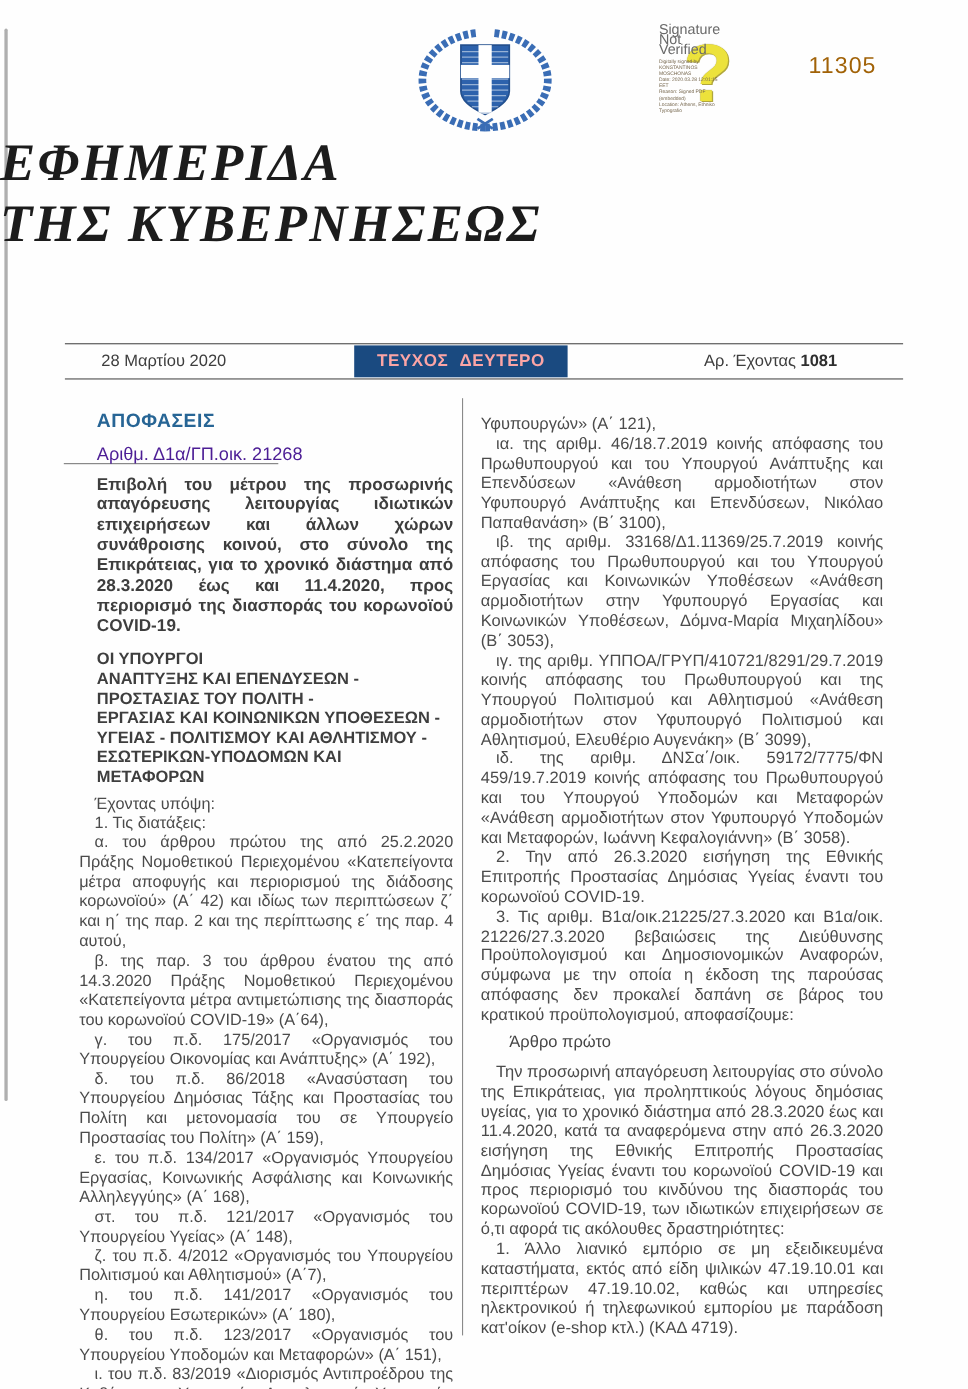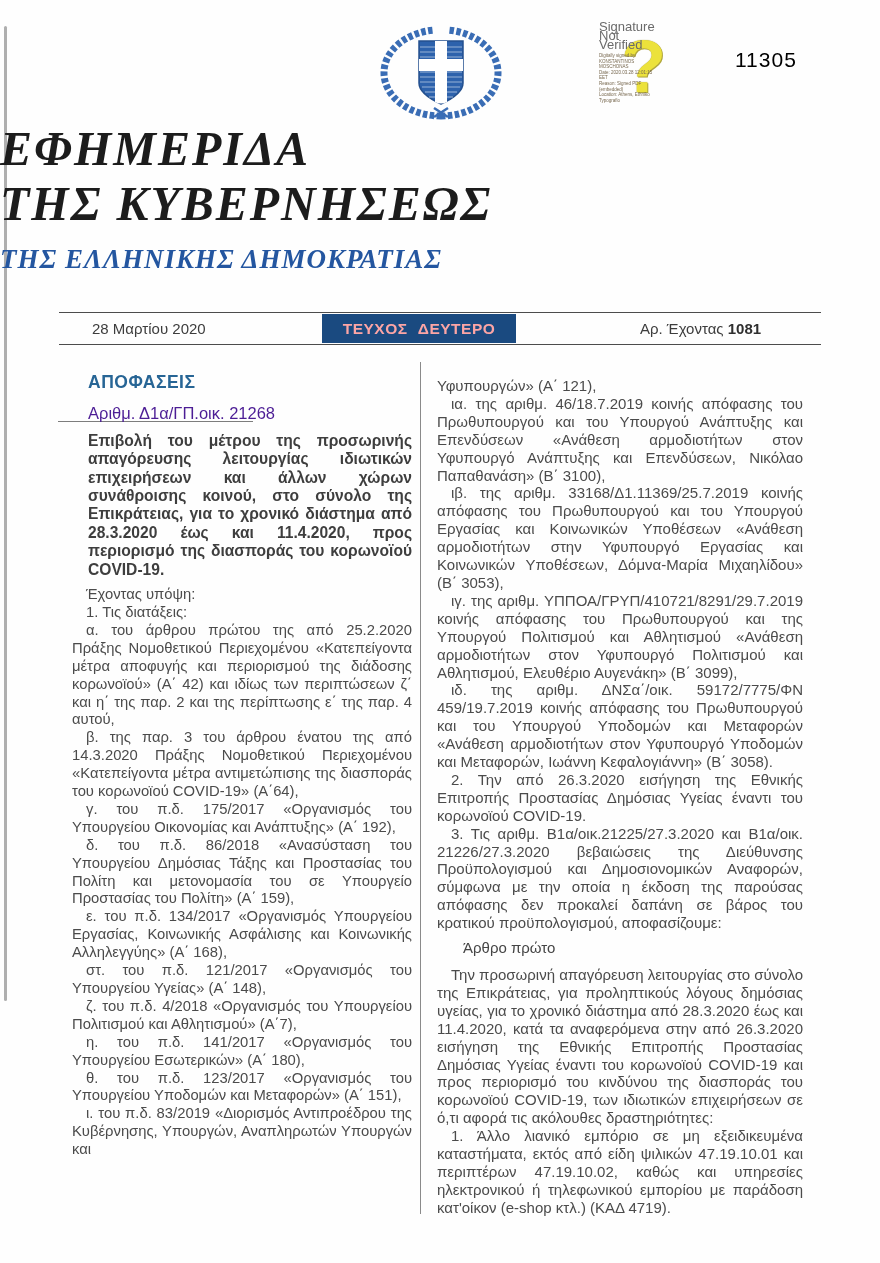--- a/index.html
+++ b/index.html
@@ -38,21 +38,21 @@
   }
   .stamp .stamp-lines{position:relative;z-index:2;margin-top:4px;width:62px;}
   .stamp .stamp-lines div{
     font-size:4.6px;line-height:5.6px;color:#77684f;
     white-space:nowrap;overflow:hidden;
     transform:scale(.98);transform-origin:left top;
     filter:blur(.2px);
   }
   .page-number{
     position:absolute;left:735px;top:48px;width:90px;
-    font-size:21px;color:#000000;letter-spacing:1px;
+    font-size:21px;color:#a16207;letter-spacing:1px;
   }
   .masthead{
     position:absolute;left:0;top:122px;width:880px;text-align:left;
     font-family:"Liberation Serif", serif;
     font-style:italic;
   }
   .masthead .t1{font-size:48px;font-weight:bold;color:#1c1c1c;letter-spacing:2px;line-height:54px;}
   .masthead .t2{font-size:48px;font-weight:bold;color:#1c1c1c;letter-spacing:2px;line-height:56px;}
   .masthead .sub{
     margin-top:12px;font-size:27px;font-weight:bold;letter-spacing:1px;
@@ -149,48 +149,55 @@
       <div>Location: Athens, Ethniko</div>
       <div>Typografio</div>
     </div>
   </div>
 
   <div class="page-number">11305</div>
 
   <div class="masthead">
     <div class="t1">ΕΦΗΜΕΡΙΔΑ</div>
     <div class="t2">ΤΗΣ ΚΥΒΕΡΝΗΣΕΩΣ</div>
-    <div class="sub">ΤΗΣ ΕΛΛΗΝΙΚΗΣ ΔΗΜΟΚΡΑΤΙΑΣ</div>
   </div>
 
   <div class="rule top"></div>
   <div class="rule bottom"></div>
   <div class="bar-date">28 Μαρτίου 2020</div>
   <div class="issue-box">ΤΕΥΧΟΣ ΔΕΥΤΕΡΟ</div>
   <div class="bar-issue">
     <span>Αρ. Έχοντας</span>
     <b>1081</b>
   </div>
 
   <div class="col-divider"></div>
   <div class="num-underline"></div>
 
   <div class="col left">
     <div class="section-heading">ΑΠΟΦΑΣΕΙΣ</div>
     <div class="decision-number">Αριθμ. Δ1α/ΓΠ.οικ. 21268</div>
     <div class="subject">Επιβολή του μέτρου της προσωρινής απαγόρευσης λειτουργίας ιδιωτικών επιχειρήσεων και άλλων χώρων συνάθροισης κοινού, στο σύνολο της Επικράτειας, για το χρονικό διάστημα από 28.3.2020 έως και 11.4.2020, προς περιορισμό της διασποράς του κορωνοϊού COVID-19.</div>
+    <div class="ministers">
+      <div>ΟΙ ΥΠΟΥΡΓΟΙ</div>
+      <div>ΑΝΑΠΤΥΞΗΣ ΚΑΙ ΕΠΕΝΔΥΣΕΩΝ -</div>
+      <div>ΠΡΟΣΤΑΣΙΑΣ ΤΟΥ ΠΟΛΙΤΗ -</div>
+      <div>ΕΡΓΑΣΙΑΣ ΚΑΙ ΚΟΙΝΩΝΙΚΩΝ ΥΠΟΘΕΣΕΩΝ -</div>
+      <div>ΥΓΕΙΑΣ - ΠΟΛΙΤΙΣΜΟΥ ΚΑΙ ΑΘΛΗΤΙΣΜΟΥ -</div>
+      <div>ΕΣΩΤΕΡΙΚΩΝ-ΥΠΟΔΟΜΩΝ ΚΑΙ ΜΕΤΑΦΟΡΩΝ</div>
+    </div>
     <p class="body-p lead">Έχοντας υπόψη:</p>
     <p class="body-p">1. Τις διατάξεις:</p>
     <p class="body-p">α. του άρθρου πρώτου της από 25.2.2020 Πράξης Νομοθετικού Περιεχομένου «Κατεπείγοντα μέτρα αποφυγής και περιορισμού της διάδοσης κορωνοϊού» (Α΄ 42) και ιδίως των περιπτώσεων ζ΄ και η΄ της παρ. 2 και της περίπτωσης ε΄ της παρ. 4 αυτού,</p>
     <p class="body-p">β. της παρ. 3 του άρθρου ένατου της από 14.3.2020 Πράξης Νομοθετικού Περιεχομένου «Κατεπείγοντα μέτρα αντιμετώπισης της διασποράς του κορωνοϊού COVID-19» (Α΄64),</p>
     <p class="body-p">γ. του π.δ. 175/2017 «Οργανισμός του Υπουργείου Οικονομίας και Ανάπτυξης» (Α΄ 192),</p>
     <p class="body-p">δ. του π.δ. 86/2018 «Ανασύσταση του Υπουργείου Δημόσιας Τάξης και Προστασίας του Πολίτη και μετονομασία του σε Υπουργείο Προστασίας του Πολίτη» (Α΄ 159),</p>
     <p class="body-p">ε. του π.δ. 134/2017 «Οργανισμός Υπουργείου Εργασίας, Κοινωνικής Ασφάλισης και Κοινωνικής Αλληλεγγύης» (Α΄ 168),</p>
     <p class="body-p">στ. του π.δ. 121/2017 «Οργανισμός του Υπουργείου Υγείας» (Α΄ 148),</p>
-    <p class="body-p">ζ. του π.δ. 4/2018 «Οργανισμός του Υπουργείου Πολιτισμού και Αθλητισμού» (Α΄7),</p>
+    <p class="body-p">ζ. του π.δ. 4/2012 «Οργανισμός του Υπουργείου Πολιτισμού και Αθλητισμού» (Α΄7),</p>
     <p class="body-p">η. του π.δ. 141/2017 «Οργανισμός του Υπουργείου Εσωτερικών» (Α΄ 180),</p>
     <p class="body-p">θ. του π.δ. 123/2017 «Οργανισμός του Υπουργείου Υποδομών και Μεταφορών» (Α΄ 151),</p>
     <p class="body-p">ι. του π.δ. 83/2019 «Διορισμός Αντιπροέδρου της Κυβέρνησης, Υπουργών, Αναπληρωτών Υπουργών και</p>
   </div>
 
   <div class="col right">
     <p class="body-p no-indent">Υφυπουργών» (Α΄ 121),</p>
     <p class="body-p">ια. της αριθμ. 46/18.7.2019 κοινής απόφασης του Πρωθυπουργού και του Υπουργού Ανάπτυξης και Επενδύσεων «Ανάθεση αρμοδιοτήτων στον Υφυπουργό Ανάπτυξης και Επενδύσεων, Νικόλαο Παπαθανάση» (Β΄ 3100),</p>
     <p class="body-p">ιβ. της αριθμ. 33168/Δ1.11369/25.7.2019 κοινής απόφασης του Πρωθυπουργού και του Υπουργού Εργασίας και Κοινωνικών Υποθέσεων «Ανάθεση αρμοδιοτήτων στην Υφυπουργό Εργασίας και Κοινωνικών Υποθέσεων, Δόμνα-Μαρία Μιχαηλίδου» (Β΄ 3053),</p>
     <p class="body-p">ιγ. της αριθμ. ΥΠΠΟΑ/ΓΡΥΠ/410721/8291/29.7.2019 κοινής απόφασης του Πρωθυπουργού και της Υπουργού Πολιτισμού και Αθλητισμού «Ανάθεση αρμοδιοτήτων στον Υφυπουργό Πολιτισμού και Αθλητισμού, Ελευθέριο Αυγενάκη» (Β΄ 3099),</p>

